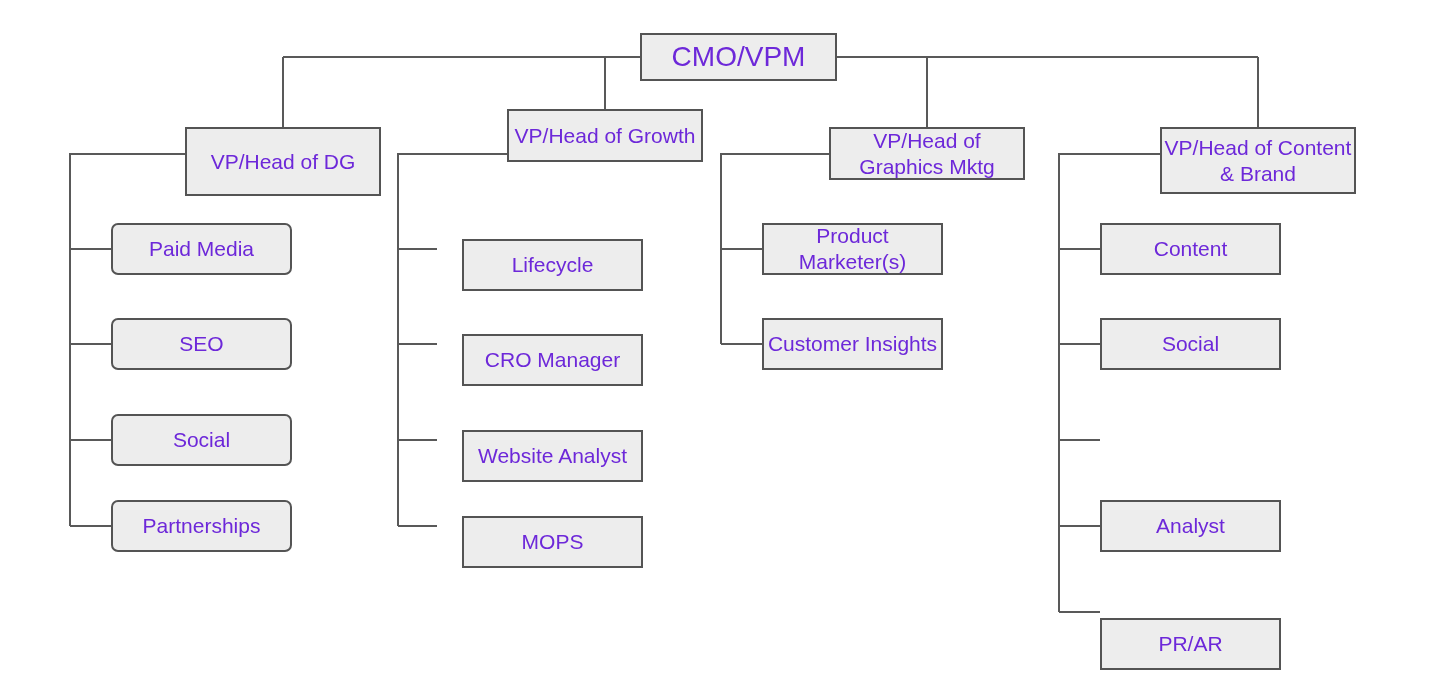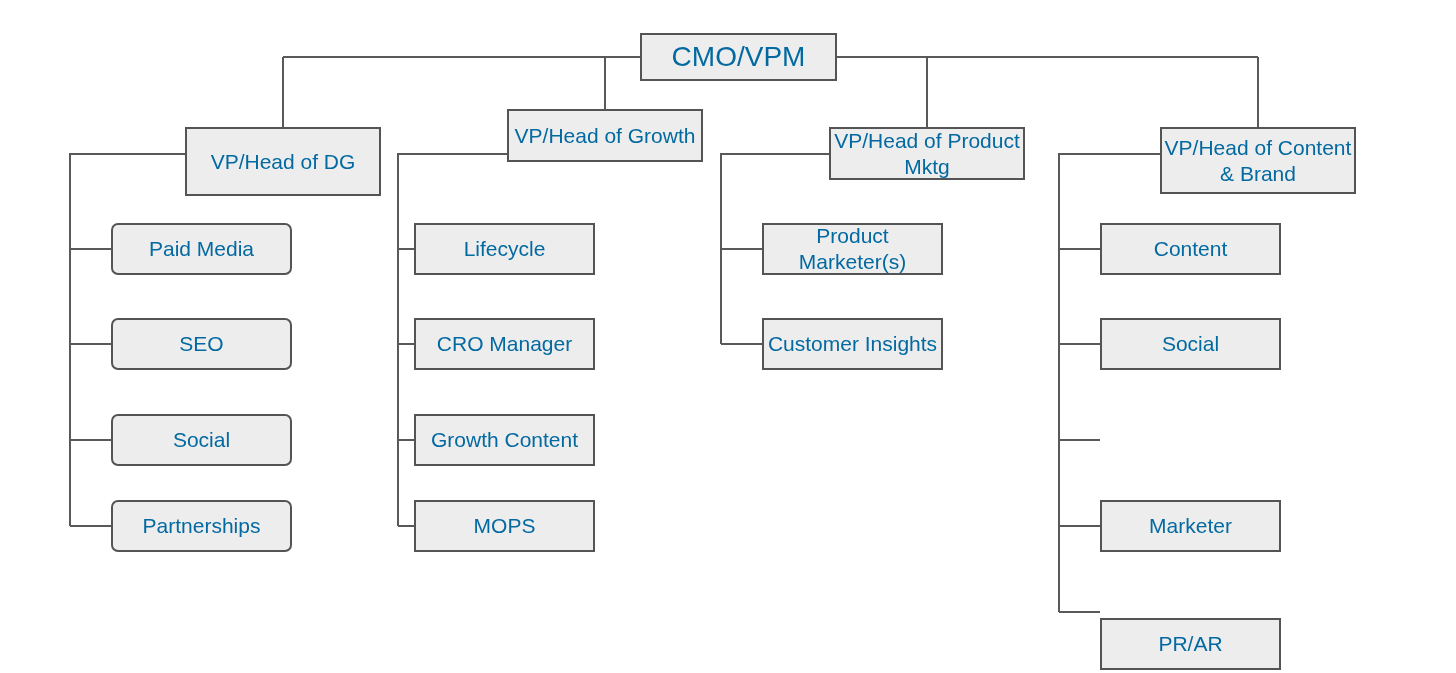--- a/index.html
+++ b/index.html
@@ -29,39 +29,39 @@
   .node {
     position: absolute;
     z-index: 1;
     box-sizing: border-box;
     background: #ededed;
     border: 2px solid #545454;
     display: flex;
     align-items: center;
     justify-content: center;
     text-align: center;
-    color: #0369a1;
+    color: #6d28d9;
     font-size: 21px;
     line-height: 1.22;
     padding: 2px 0;
   }
   .node.root {
     font-size: 28px;
   }
   
   .pos-root   { left: 640px;  top: 33px;  width: 197px; height: 48px; }
   
   .pos-vp1    { left: 185px;  top: 127px; width: 196px; height: 69px; }
   .pos-vp2    { left: 507px;  top: 109px; width: 196px; height: 53px; }
   .pos-vp3    { left: 829px;  top: 127px; width: 196px; height: 53px; }
   .pos-vp4    { left: 1160px; top: 127px; width: 196px; height: 67px; }
   
   .child      { width: 181px; height: 52px; }
   .col1       { left: 111px; border-radius: 7px; }
-  .col2       { left: 414px; }
+  .col2       { left: 462px; margin-top: 16px; }
   .col3       { left: 762px; }
   .col4       { left: 1100px; }
   .row0       { top: 223px; }
   .row1       { top: 318px; }
   .row2       { top: 414px; }
   .row3       { top: 500px; }
   .row4       { top: 586px; margin-top: 32px; }
 </style>
 </head>
 <body>
@@ -97,34 +97,34 @@
     <path d="M1059 344 H1100"></path>
     <path d="M1059 440 H1100"></path>
     <path d="M1059 526 H1100"></path>
     <path d="M1059 612 H1100"></path>
   </svg>
 
   <div class="node root pos-root">CMO/VPM</div>
 
   <div class="node pos-vp1">VP/Head of DG</div>
   <div class="node pos-vp2">VP/Head of Growth</div>
-  <div class="node pos-vp3">VP/Head of Product Mktg</div>
+  <div class="node pos-vp3">VP/Head of Graphics Mktg</div>
   <div class="node pos-vp4">VP/Head of Content &amp; Brand</div>
 
   <div class="node child col1 row0">Paid Media</div>
   <div class="node child col1 row1">SEO</div>
   <div class="node child col1 row2">Social</div>
   <div class="node child col1 row3">Partnerships</div>
 
   <div class="node child col2 row0">Lifecycle</div>
   <div class="node child col2 row1">CRO Manager</div>
-  <div class="node child col2 row2">Growth Content</div>
+  <div class="node child col2 row2">Website Analyst</div>
   <div class="node child col2 row3">MOPS</div>
 
   <div class="node child col3 row0">Product Marketer(s)</div>
   <div class="node child col3 row1">Customer Insights</div>
 
   <div class="node child col4 row0">Content</div>
   <div class="node child col4 row1">Social</div>
-  <div class="node child col4 row3">Marketer</div>
+  <div class="node child col4 row3">Analyst</div>
   <div class="node child col4 row4">PR/AR</div>
 
 </div>
 
 </body></html>

